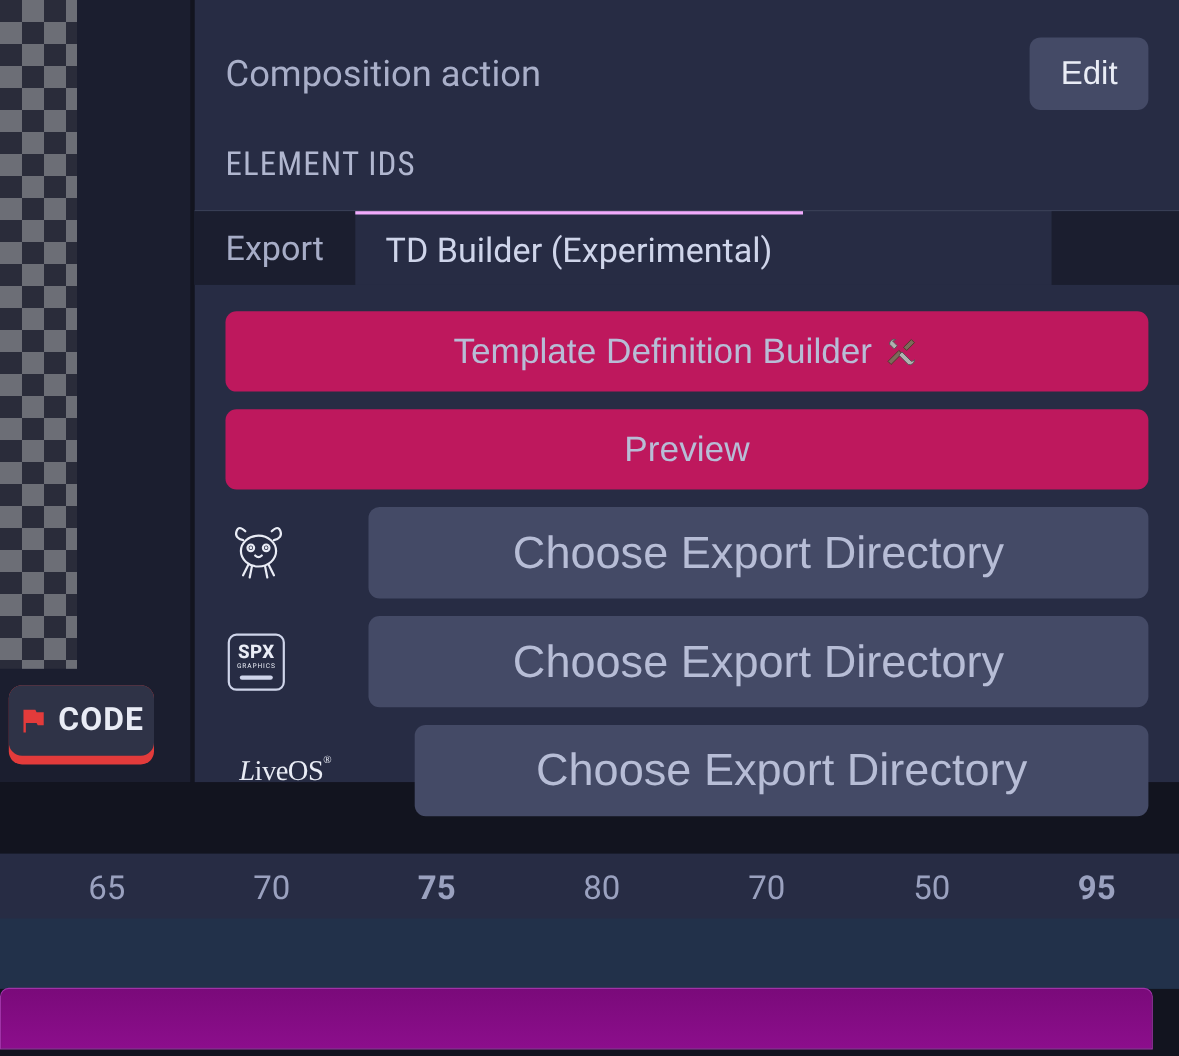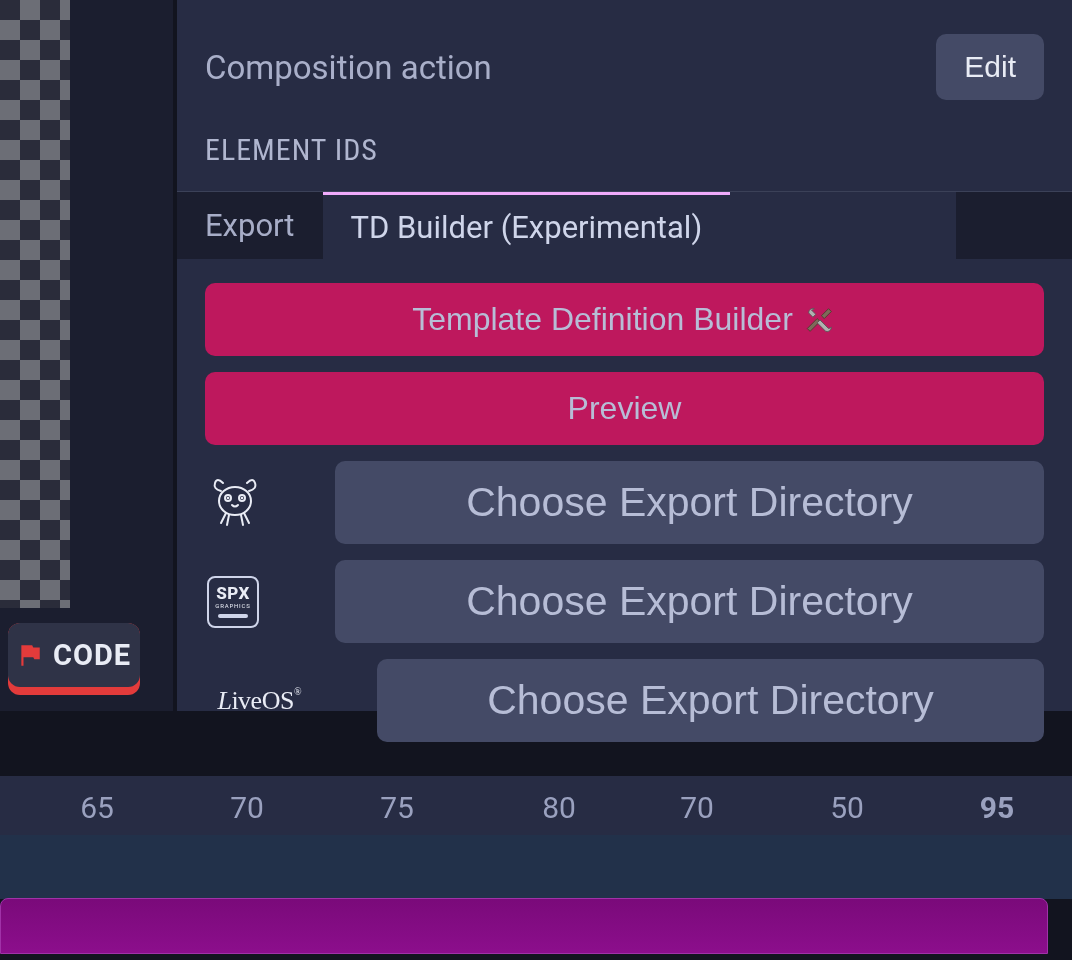--- a/index.html
+++ b/index.html
@@ -308,20 +308,20 @@
         </div>
         <button class="choose-btn">Choose Export Directory</button>
       </div>
     </div>
   </div>
 </div>
 
 <div class="ruler" id="ruler">
     <span class="tick" style="left: 97px;">65</span>
     <span class="tick" style="left: 247px;">70</span>
-    <span class="tick" style="left: 397px;">75</span>
-    <span class="tick" style="left: 547px; margin-left: 12px;">80</span>
+    <span class="tick" style="left: 397px; font-weight: bold;">75</span>
+    <span class="tick" style="left: 547px;">80</span>
     <span class="tick" style="left: 697px;">70</span>
     <span class="tick" style="left: 847px;">50</span>
     <span class="tick" style="left: 997px; font-weight: bold;">95</span>
   </div>
 <div class="below-ruler"></div>
 <div class="purple-bar"></div>
 
 </body></html>

